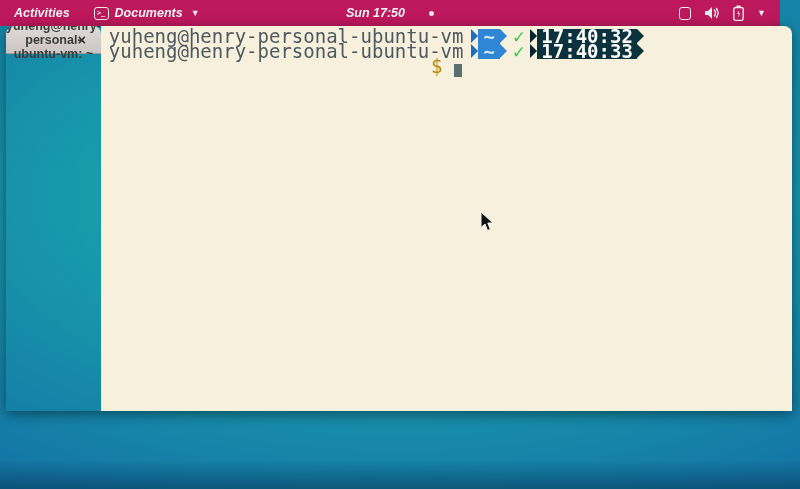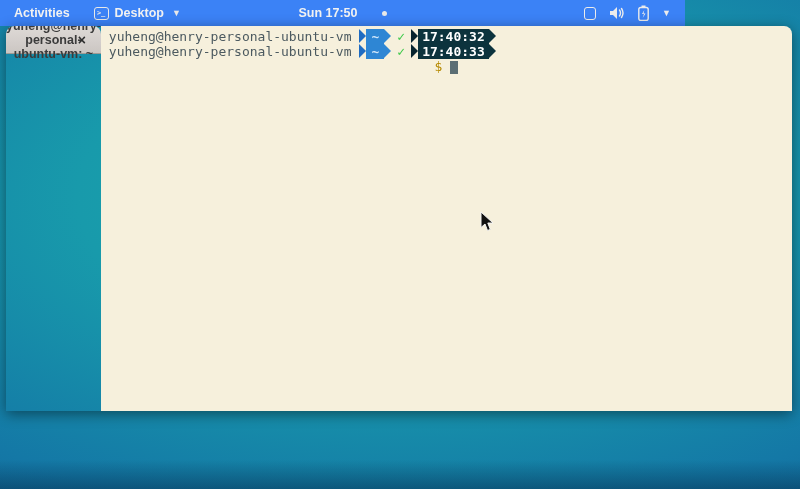--- a/index.html
+++ b/index.html
@@ -7,24 +7,24 @@
   body {
     font-family:"Liberation Sans", sans-serif;
     background:
       linear-gradient(to bottom, rgba(0,0,0,0) 94%, rgba(3,40,70,.45) 100%),
       radial-gradient(ellipse 115% 95% at 50% 40%, #1cabab 0%, #189aab 35%, #1478a6 70%, #115d92 100%);
     position:relative;
   }
 
   
   .topbar {
-    position:absolute; left:0; top:0; width:685px; height:26px;
-    background:#3b82f6; color:#f2f2f2;
+    position:absolute; left:0; top:0; width:780px; height:26px;
+    background:#be185d; color:#f2f2f2;
     display:flex; align-items:center;
-    font-size:12.5px; font-weight:700;
+    font-size:12.5px; font-weight:700;font-style:italic;
   }
   .tb-left { display:flex; align-items:center; }
   .tb-activities { padding:0 14px; height:26px; display:flex; align-items:center; cursor:default; }
   .tb-app { display:flex; align-items:center; gap:6px; padding:0 10px; height:26px; }
   .term-glyph {
     width:15px; height:13px; border:1.5px solid #e8e8e8; border-radius:3px;
     display:flex; align-items:center; justify-content:center;
     font-family:"DejaVu Sans Mono", monospace; font-size:7px; font-weight:700; line-height:1;
     color:#e8e8e8; letter-spacing:0;
   }
@@ -59,21 +59,21 @@
     font-size:12.5px; font-weight:700; color:#3b3b3b;
   }
   .close-btn {
     position:absolute; right:10px; top:50%; transform:translateY(-50%);
     width:18px; height:18px; display:flex; align-items:center; justify-content:center;
     font-size:14px; font-weight:700; color:#2f2f2f; cursor:default;
   }
   .screen {
     flex:1; background:#f6f0dc;
     font-family:"DejaVu Sans Mono", monospace;
-    font-size:13px; line-height:15px;
+    font-size:19px; line-height:15px;
     padding:3px 2px 0 2px;
     color:#4c5a60;
     position:relative;
   }
   .row { height:15px; white-space:pre; display:flex; align-items:center; }
   .row.textrow { display:block; }
 
   
   .p-user { color:#4c5a60; padding-left:6px; }
   .pl { display:flex; align-items:stretch; height:15px; margin-left:8px; }
@@ -95,21 +95,21 @@
   .mouse { position:absolute; left:480px; top:211px; width:14px; height:21px; pointer-events:none; }
 </style>
 </head>
 <body>
 
 <div class="topbar">
   <div class="tb-left">
     <div class="tb-activities">Activities</div>
     <div class="tb-app">
       <span class="term-glyph">&gt;_</span>
-      <span>Desktop</span>
+      <span>Documents</span>
       <span class="caret-down">▼</span>
     </div>
   </div>
   <div class="tb-center">
     <span class="clk">Sun 17:50</span>
     <span class="notif-dot"></span>
   </div>
   <div class="tb-right">
     <span class="disp-icon"></span>
     <svg width="16" height="14" viewBox="0 0 16 14">

